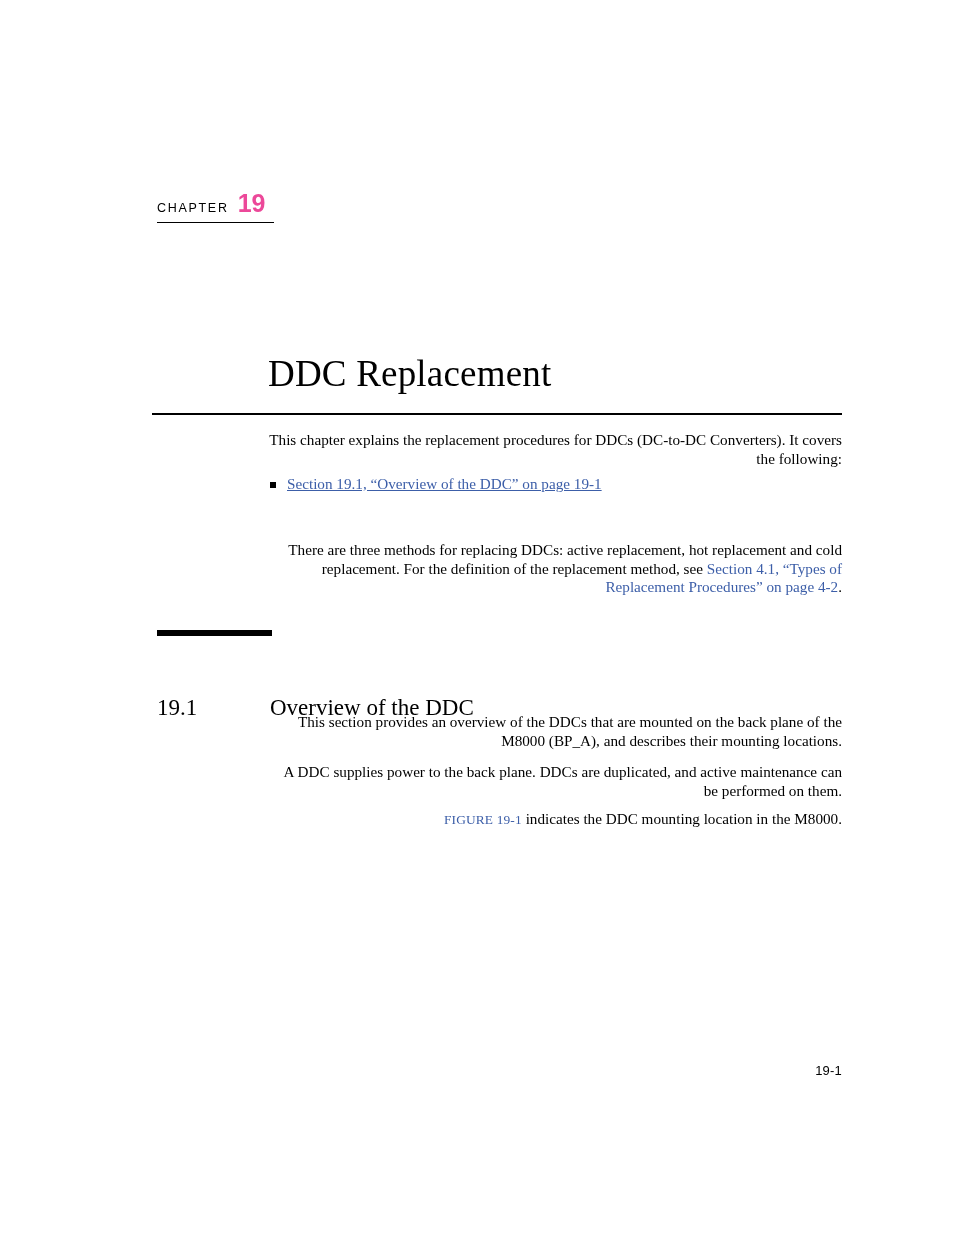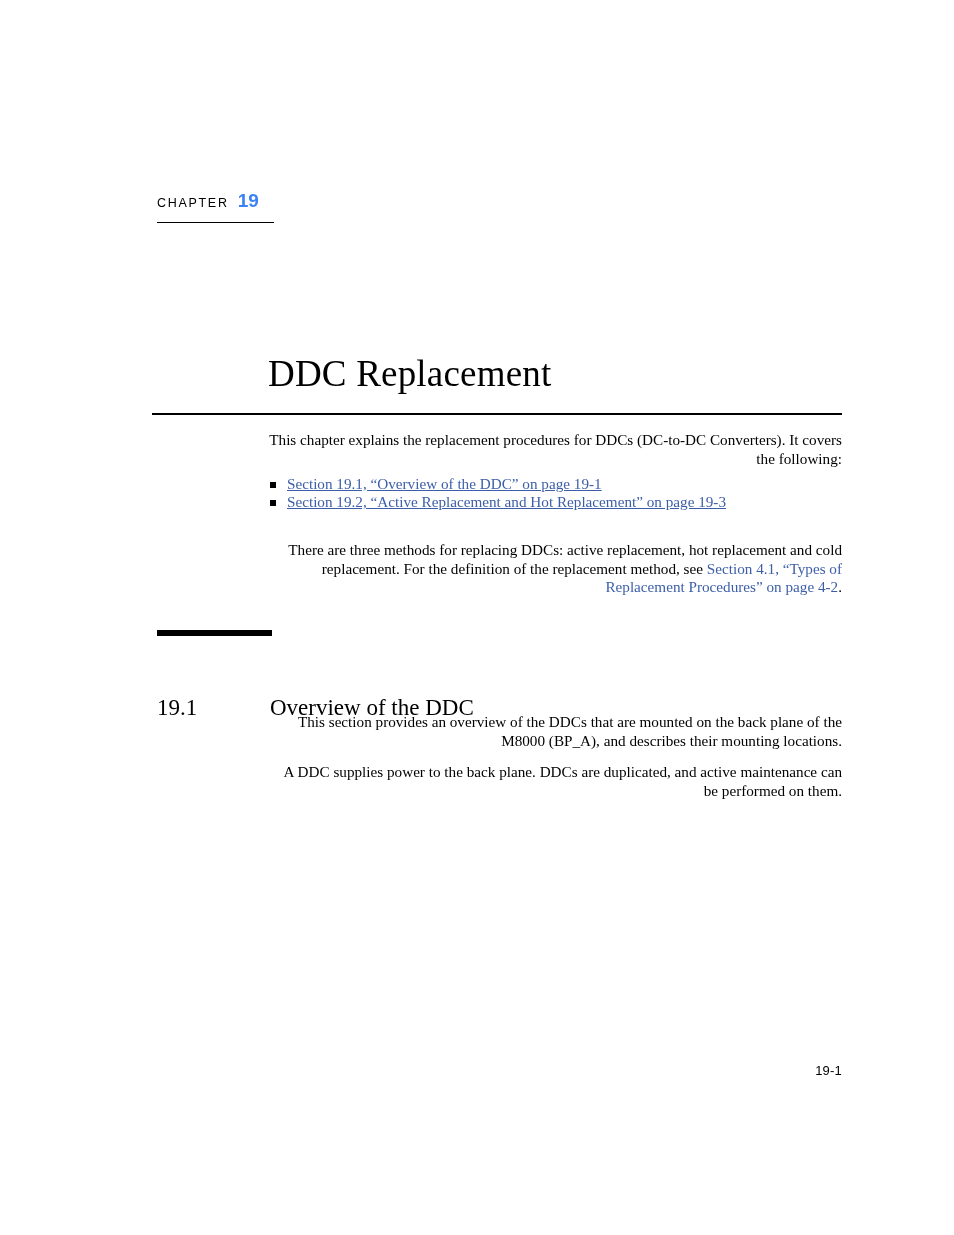--- a/index.html
+++ b/index.html
@@ -39,23 +39,23 @@
   .chapter-word {
     font-family: "Liberation Sans", sans-serif;
     font-size: 12.5px;
     letter-spacing: 1.7px;
     font-weight: 400;
     color: #000;
     line-height: 1;
   }
   .chapter-num {
     font-family: "Liberation Sans", sans-serif;
-    font-size: 19px;
+    font-size: 25px;
     font-weight: bold;
-    color: #3b82f6;
+    color: #ec4899;
     line-height: 1;
     letter-spacing: 0px;
   }
   .chapter-rule {
     position: absolute;
     left: 157px;
     top: 222px;
     width: 117px;
     height: 1.4px;
     background: #000;
@@ -197,39 +197,38 @@
 
   <div class="body-col intro">
     <p class="para">This chapter explains the replacement procedures for DDCs (DC-to-DC Converters). It covers the following:</p>
   </div>
 
   <ul class="bullet-list">
     <li>
       <span class="sq"></span>
       <span class="link">Section 19.1, “Overview of the DDC” on page 19-1</span>
     </li>
-    <li>
-      <span class="sq"></span>
-      <span class="link">Section 19.2, “Active Replacement and Hot Replacement” on page 19-3</span>
-    </li>
   </ul>
 
   <div class="body-col methods">
     <p class="para"><span>There are three methods for replacing DDCs: active replacement, hot replacement and cold replacement. For the definition of the replacement method, see </span><span class="link">Section 4.1, “Types of Replacement Procedures” on page 4-2</span><span>.</span></p>
   </div>
 
   <div class="section-rule"></div>
   <h2 class="section-head">
     <span class="section-num">19.1</span><span>Overview of the DDC</span>
   </h2>
 
   <div class="body-col sec-p1">
     <p class="para">This section provides an overview of the DDCs that are mounted on the back plane of the M8000 (BP_A), and describes their mounting locations.</p>
   </div>
 
   <div class="body-col sec-p2">
     <p class="para">A DDC supplies power to the back plane. DDCs are duplicated, and active maintenance can be performed on them.</p>
   </div>
 
+  <div class="body-col sec-p3">
+    <p class="para"><span class="fig-ref">FIGURE 19-1</span><span> indicates the DDC mounting location in the M8000.</span></p>
+  </div>
 
   <div class="folio">19-1</div>
 
 </div>
 
 </body></html>

